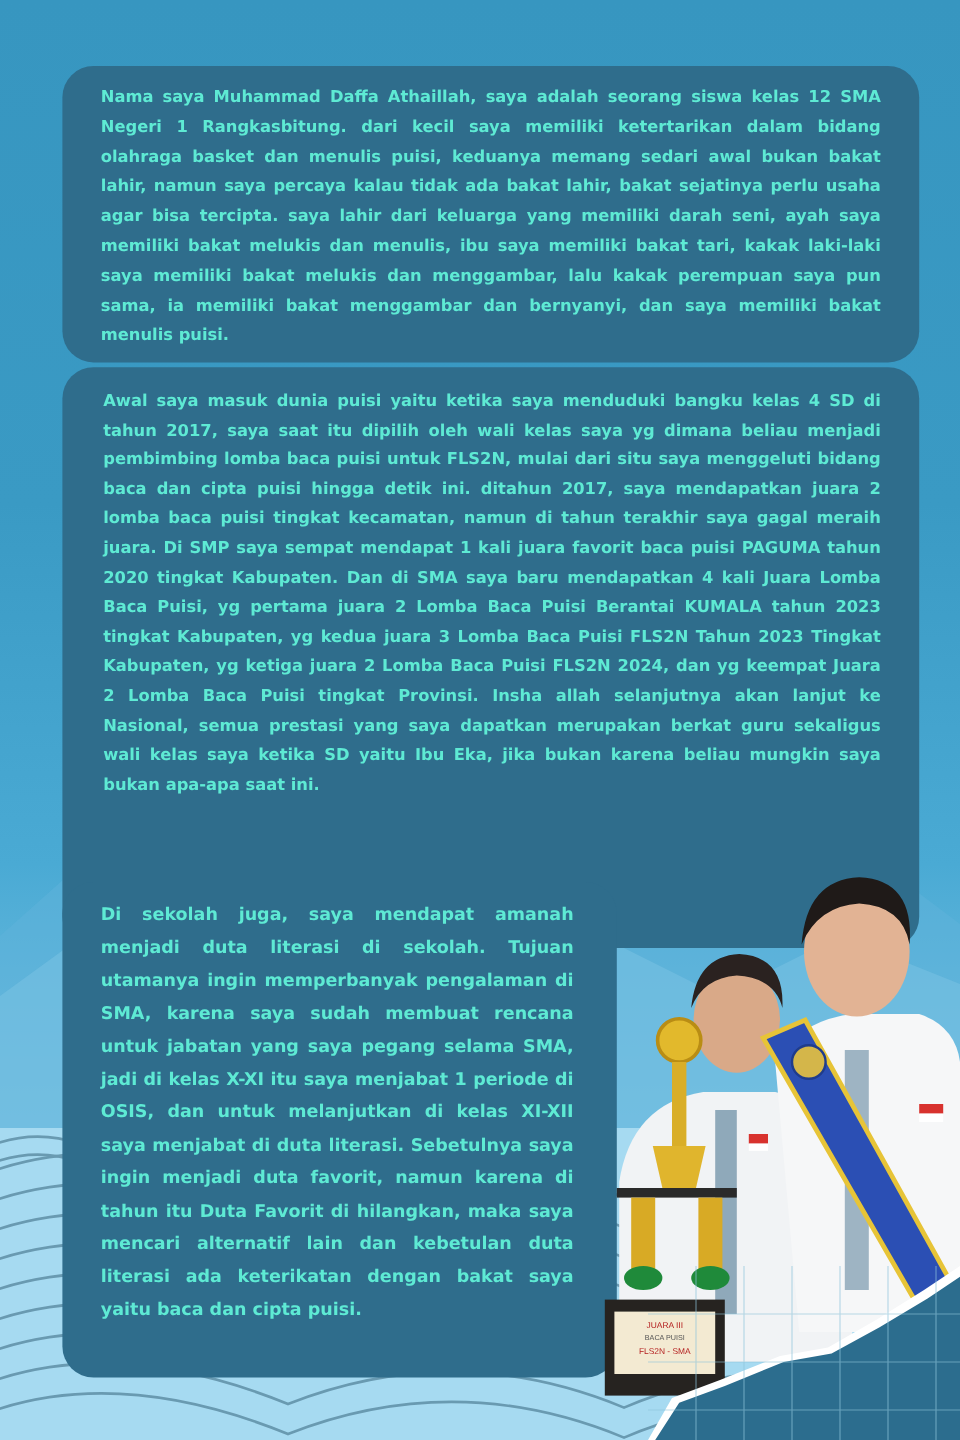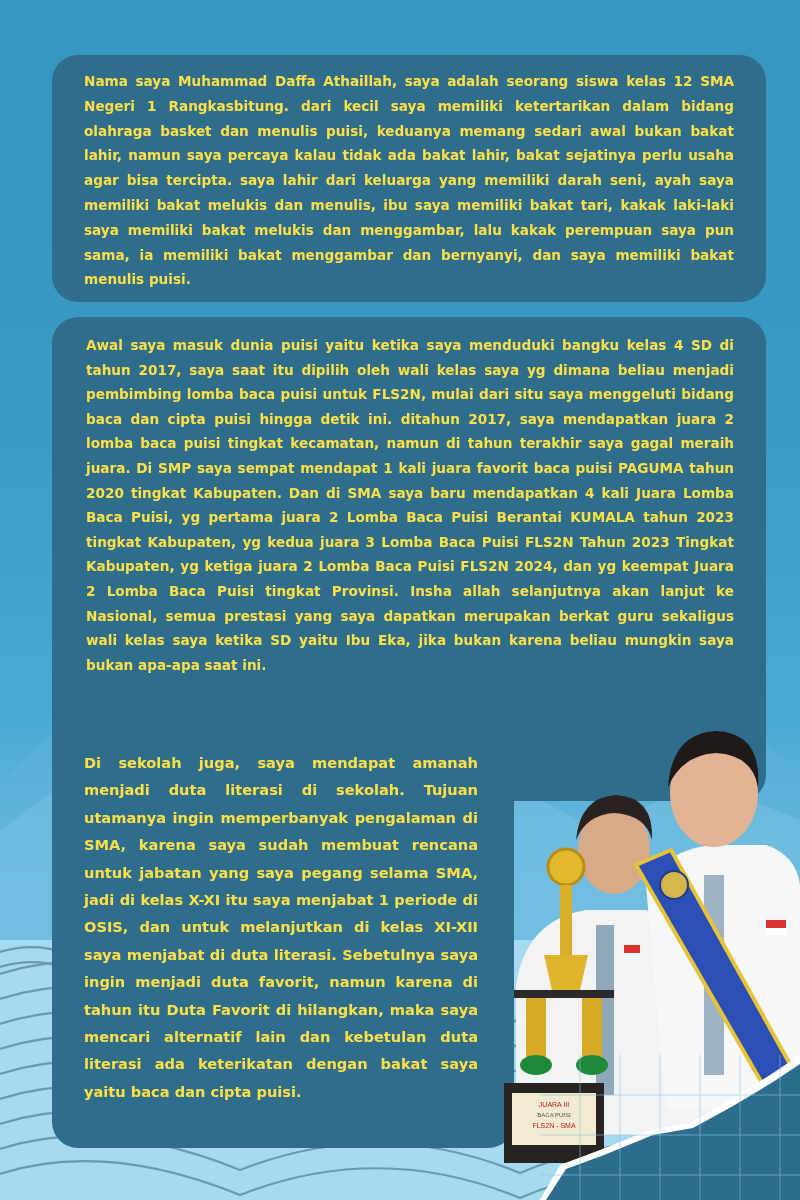--- a/index.html
+++ b/index.html
@@ -8,27 +8,27 @@
     font-family: "DejaVu Sans", sans-serif;
     background: linear-gradient(180deg, #3796c0 0%, #3a9ac4 35%, #4aaad4 60%, #79c3e4 80%, #a9dcf2 100%);
   }
   .bg-layer { position: absolute; inset: 0; z-index: 0; }
   .mountains { position: absolute; left: 0; top: 660px; width: 800px; height: 300px; }
   .waves { position: absolute; left: 0; top: 820px; width: 800px; height: 380px; }
   .card {
     position: absolute; z-index: 2;
     background: #2f6d8c;
     border-radius: 26px;
-    color: #fde047;
+    color: #5eead4;
     box-sizing: border-box;
     font-weight: bold;
   }
   .card p { margin: 0; text-align: justify; }
   .card-1 { left: 52px; top: 55px; width: 714px; height: 247px; padding: 14px 32px 0 32px; font-size: 13.6px; line-height: 24.8px; }
-  .card-2 { left: 52px; top: 317px; width: 714px; height: 484px; padding: 16px 32px 0 34px; font-size: 13.6px; line-height: 24.6px; }
+  .card-2 { left: 52px; top: 306px; width: 714px; height: 484px; padding: 16px 32px 0 34px; font-size: 13.6px; line-height: 24.6px; }
   .card-3 { left: 52px; top: 735px; width: 462px; height: 413px; padding: 14px 36px 0 32px; font-size: 14.6px; line-height: 27.4px; }
   .photo { position: absolute; left: 496px; top: 715px; width: 304px; height: 485px; z-index: 3; }
   .grid-paper { position: absolute; left: 540px; top: 1055px; width: 260px; height: 145px; z-index: 4; }
 </style>
 </head>
 <body>
 
 <div class="bg-layer">
   <svg class="mountains" viewBox="0 0 800 300" preserveAspectRatio="none">
     <path d="M0 120 L90 40 L160 90 L230 20 L320 110 L400 60 L470 120 L560 30 L640 100 L720 50 L800 110 L800 300 L0 300 Z" fill="#5fb3da" opacity="0.55"></path>

